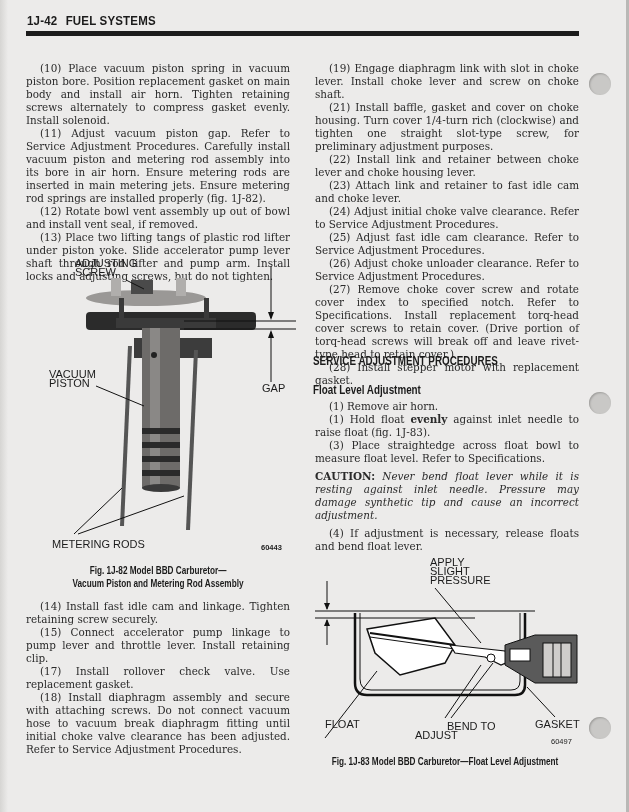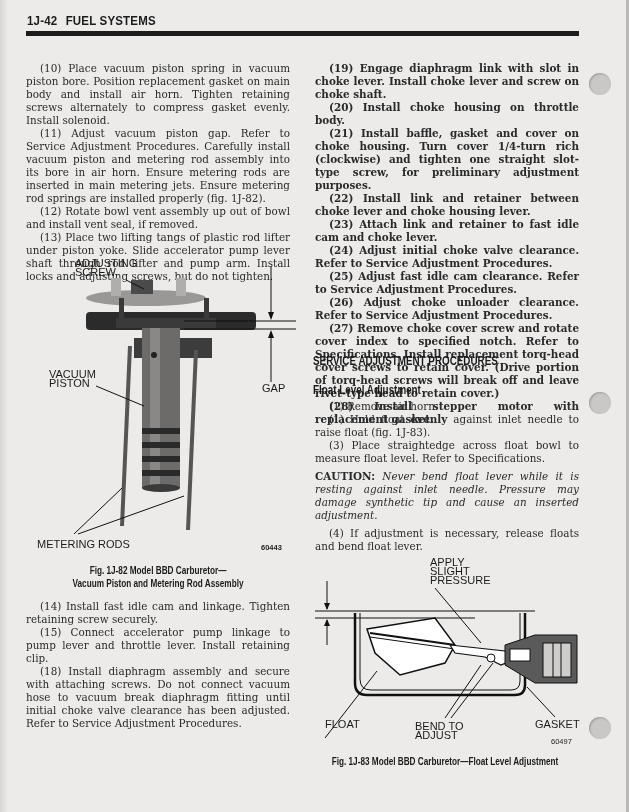--- a/index.html
+++ b/index.html
@@ -11,21 +11,21 @@
   }
   .page-edge-left { position: absolute; left: 0; top: 0; width: 8px; height: 812px; background: linear-gradient(to right, #d6d5d3, #ecebea); }
   .page-edge-right { position: absolute; right: 0; top: 0; width: 3px; height: 812px; background: #b9b8b6; }
   .header { position: absolute; left: 27px; top: 14px; font-family: "Liberation Sans", sans-serif; font-weight: bold; font-size: 12.5px; letter-spacing: 0.2px; color: #1b1b1b; transform: scaleX(0.92); transform-origin: left; }
   .header .num { margin-right: 9px; }
   .header-rule { position: absolute; left: 26px; top: 31px; width: 553px; height: 5px; background: #1c1c1c; }
   .col { position: absolute; font-size: 10.4px; line-height: 13px; text-align: justify; }
   .col p { margin: 0; text-indent: 14px; }
   .col-left { left: 26px; top: 62px; width: 264px; }
   .col-left-2 { left: 26px; top: 600px; width: 264px; }
-  .col-right-1 { left: 315px; top: 62px; width: 264px; font-weight: bold; }
+  .col-right-1 { left: 315px; top: 62px; width: 264px; }
   .col-right-2 { left: 315px; top: 400px; width: 264px; }
   .section-title { position: absolute; left: 313px; top: 354px; font-family: "Liberation Sans", sans-serif; font-weight: bold; font-size: 12px; color: #1b1b1b; transform: scaleX(0.82); transform-origin: left; white-space: nowrap; }
   .subsection-title { position: absolute; left: 313px; top: 383px; font-family: "Liberation Sans", sans-serif; font-weight: bold; font-size: 12px; color: #1b1b1b; transform: scaleX(0.82); transform-origin: left; white-space: nowrap; }
   .caution { margin-top: 5px !important; margin-bottom: 5px !important; text-indent: 0 !important; }
   .caution b { font-weight: bold; }
   .caution i { font-style: italic; }
   .fig { position: absolute; }
   .fig-label { position: absolute; font-family: "Liberation Sans", sans-serif; font-weight: normal; font-size: 11px; line-height: 9px; color: #1b1b1b; white-space: nowrap; }
   .fig-num { position: absolute; font-family: "Liberation Sans", sans-serif; font-size: 7.5px; color: #222; }
   .caption { position: absolute; font-family: "Liberation Sans", sans-serif; font-weight: bold; font-size: 10px; line-height: 13px; color: #1b1b1b; text-align: center; transform: scaleX(0.82); transform-origin: center; white-space: nowrap; }
@@ -95,55 +95,55 @@
   </svg>
   <div class="fig-label" style="left:49px; top:1px;">
     <span style="white-space:pre-line;">ADJUSTING
 SCREW</span>
   </div>
   <div class="fig-label" style="left:23px; top:112px;">
     <span style="white-space:pre-line;">VACUUM
 PISTON</span>
   </div>
   <div class="fig-label" style="left:236px; top:126px;">GAP</div>
-  <div class="fig-label" style="left:11px; top:282px;">METERING RODS</div>
+  <div class="fig-label" style="left:26px; top:282px;">METERING RODS</div>
   <div class="fig-num" style="left:235px; top:285px;font-weight:bold;">60443</div>
 </div>
 <div class="caption" style="left:26px; top:564px; width:264px;">
   <div>Fig. 1J-82   Model BBD Carburetor—</div>
   <div>Vacuum Piston and Metering Rod Assembly</div>
 </div>
 
 <div class="col col-left-2">
   <p>(14) Install fast idle cam and linkage. Tighten retaining screw securely.</p>
   <p>(15) Connect accelerator pump linkage to pump lever and throttle lever. Install retaining clip.</p>
+  <p>(17) Install rollover check valve. Use replacement gasket.</p>
   <p>(18) Install diaphragm assembly and secure with attaching screws. Do not connect vacuum hose to vacuum break diaphragm fitting until initial choke valve clearance has been adjusted. Refer to Service Adjustment Procedures.</p>
 </div>
 
 <div class="col col-right-1">
   <p>(19) Engage diaphragm link with slot in choke lever. Install choke lever and screw on choke shaft.</p>
-  <p>(20) Install choke housing on throttle body.</p>
   <p>(21) Install baffle, gasket and cover on choke housing. Turn cover 1/4-turn rich (clockwise) and tighten one straight slot-type screw, for preliminary adjustment purposes.</p>
   <p>(22) Install link and retainer between choke lever and choke housing lever.</p>
   <p>(23) Attach link and retainer to fast idle cam and choke lever.</p>
   <p>(24) Adjust initial choke valve clearance. Refer to Service Adjustment Procedures.</p>
   <p>(25) Adjust fast idle cam clearance. Refer to Service Adjustment Procedures.</p>
   <p>(26) Adjust choke unloader clearance. Refer to Service Adjustment Procedures.</p>
   <p>(27) Remove choke cover screw and rotate cover index to specified notch. Refer to Specifications. Install replacement torq-head cover screws to retain cover. (Drive portion of torq-head screws will break off and leave rivet-type head to retain cover.)</p>
   <p>(28) Install stepper motor with replacement gasket.</p>
 </div>
 
 <div class="section-title">SERVICE ADJUSTMENT PROCEDURES</div>
 <div class="subsection-title">Float Level Adjustment</div>
 
 <div class="col col-right-2">
   <p>(1) Remove air horn.</p>
   <p><span>(1) Hold float </span><b>evenly</b><span> against inlet needle to raise float (fig. 1J-83).</span></p>
   <p>(3) Place straightedge across float bowl to measure float level. Refer to Specifications.</p>
-  <p class="caution"><b>CAUTION:</b><i> Never bend float lever while it is resting against inlet needle. Pressure may damage synthetic tip and cause an inserted adjustment.</i></p>
+  <p class="caution"><b>CAUTION:</b><i> Never bend float lever while it is resting against inlet needle. Pressure may damage synthetic tip and cause an incorrect adjustment.</i></p>
   <p>(4) If adjustment is necessary, release floats and bend float lever.</p>
 </div>
 
 <div class="fig" style="left:305px; top:553px; width:280px; height:200px;">
   <svg width="280" height="200" viewBox="0 0 280 200">
 
     <path d="M50 60 L50 130 Q50 142 62 142 L210 142 Q220 142 220 132 L220 60" fill="none" stroke="#111" stroke-width="2.5"></path>
     <path d="M55 60 L55 126 Q55 137 66 137 L206 137 Q215 137 215 128 L215 60" fill="none" stroke="#111" stroke-width="1"></path>
 
     <line x1="10" y1="58" x2="230" y2="58" stroke="#111" stroke-width="1"></line>
@@ -174,18 +174,18 @@
     <line x1="146" y1="165" x2="188" y2="110" stroke="#111" stroke-width="1"></line>
   </svg>
   <div class="fig-label" style="left:125px; top:5px;">
     <span style="white-space:pre-line;">APPLY
 SLIGHT
 PRESSURE</span>
   </div>
   <div class="fig-label" style="left:230px; top:167px;">GASKET</div>
   <div class="fig-label" style="left:20px; top:167px;">FLOAT</div>
   <div class="fig-label" style="left:110px; top:169px;">
-    <span style="white-space:pre-line;">BEND TO
+    <span style="white-space:pre-line;margin-left:32px;">BEND TO
 ADJUST</span>
   </div>
   <div class="fig-num" style="left:246px; top:184px;">60497</div>
 </div>
 <div class="caption" style="left:305px; top:755px; width:280px;">Fig. 1J-83   Model BBD Carburetor—Float Level Adjustment</div>
 
 </body></html>

